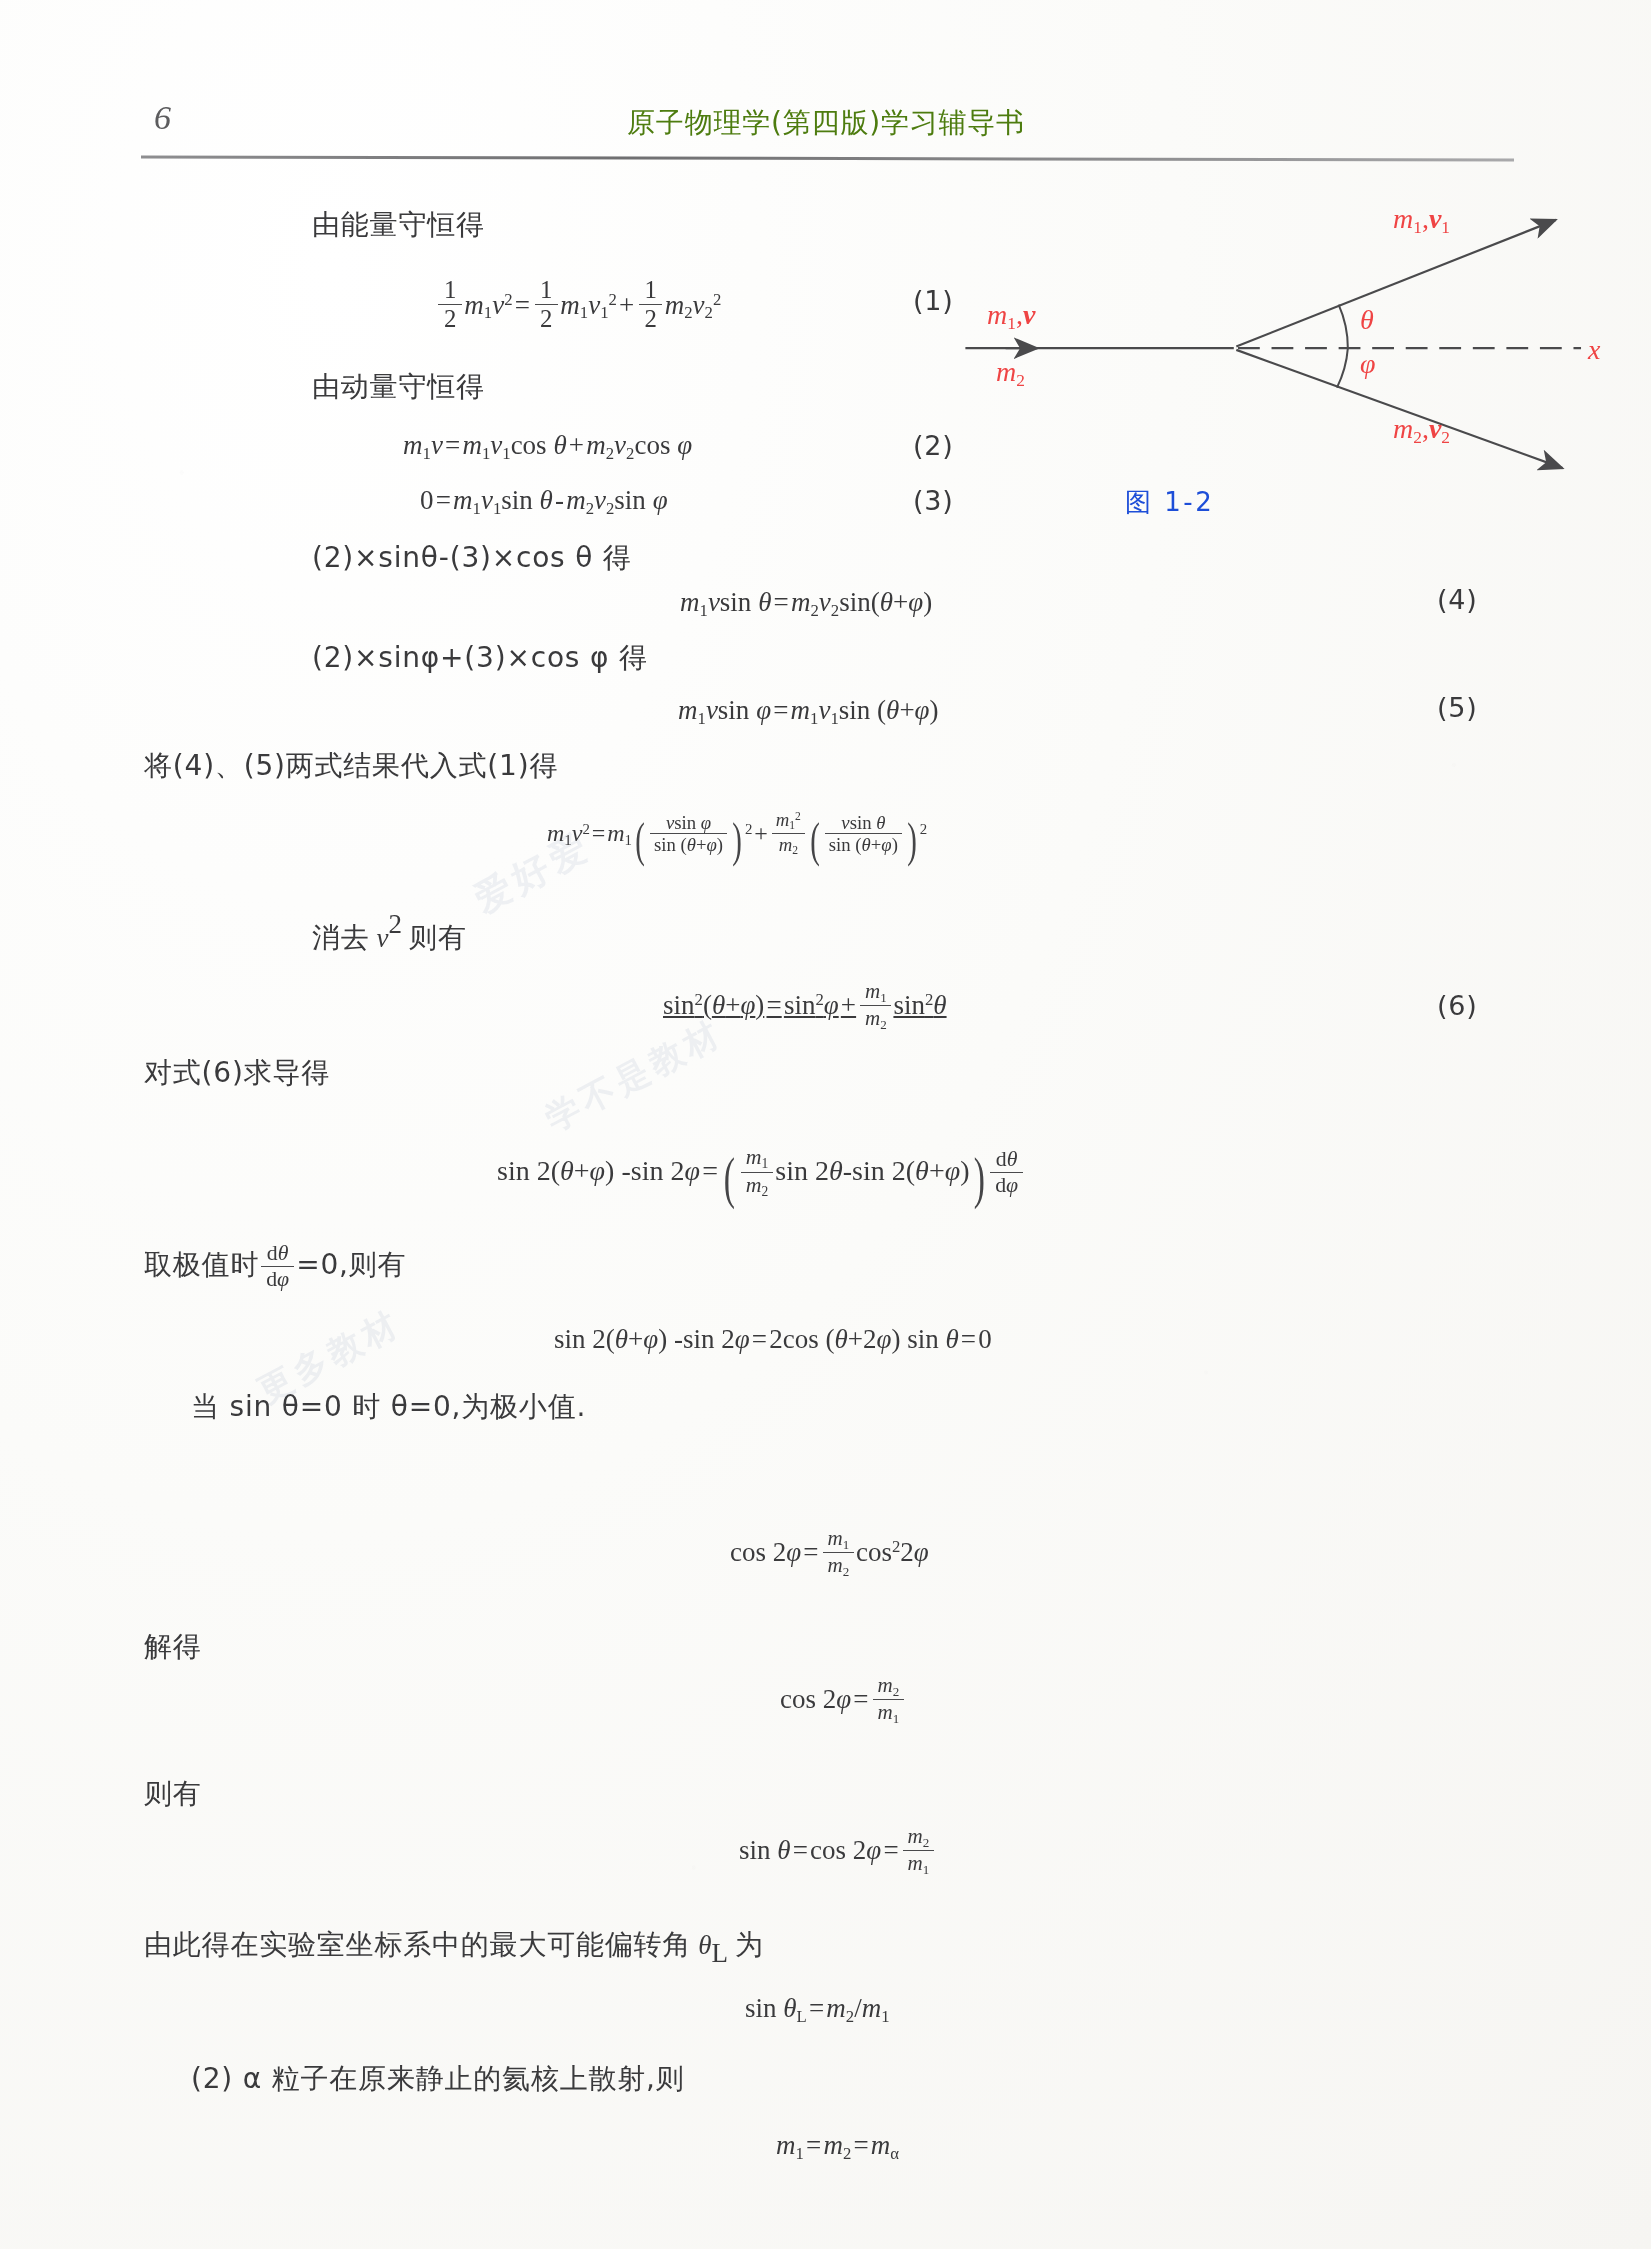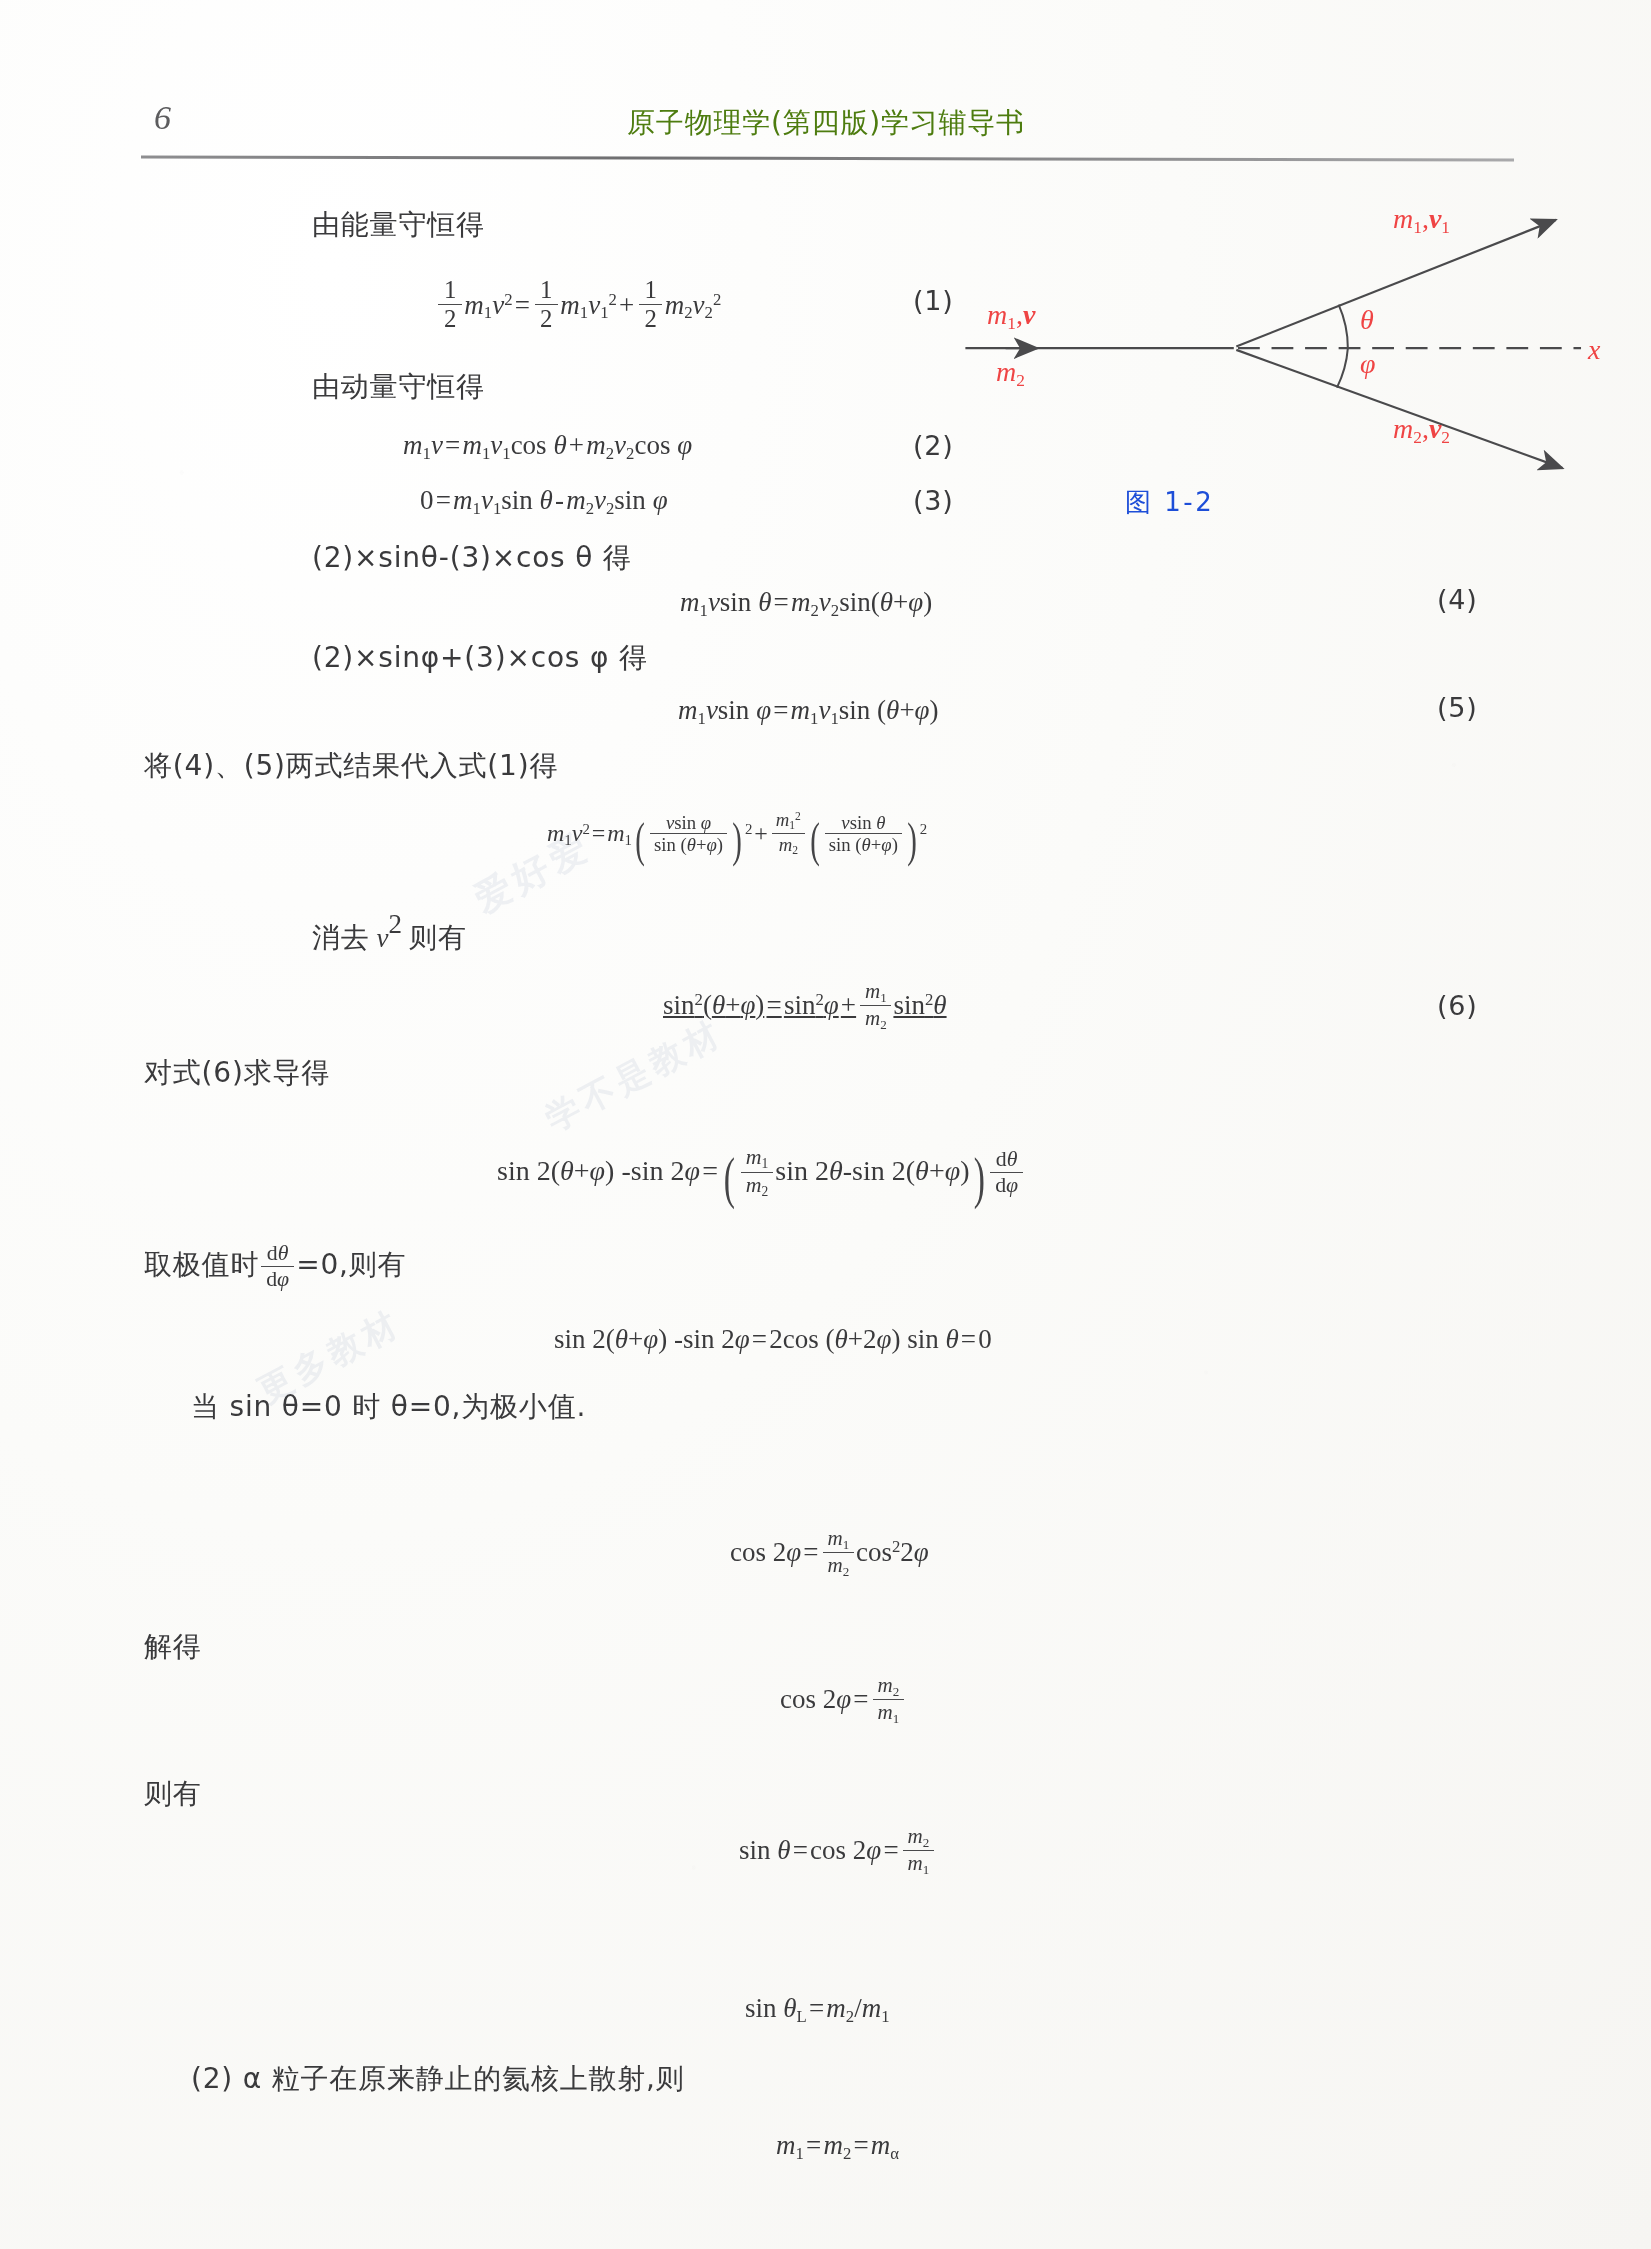--- a/index.html
+++ b/index.html
@@ -218,20 +218,23 @@
   <div class="t math" style="left:780px;top:1674px;">
     <span class="rm">cos</span>&nbsp;<span class="rm">2</span><span class="mi">φ</span><span class="op rm">=</span><span class="frac sm"><span class="nu"><span class="mi">m</span><sub>2</sub></span><span class="de"><span class="mi">m</span><sub>1</sub></span></span>
   </div>
 
   <div class="t cjk body-cjk" style="left:144px;top:1775px;">则有</div>
 
   <div class="t math" style="left:739px;top:1825px;">
     <span class="rm">sin</span>&nbsp;<span class="mi">θ</span><span class="op rm">=</span><span class="rm">cos</span>&nbsp;<span class="rm">2</span><span class="mi">φ</span><span class="op rm">=</span><span class="frac sm"><span class="nu"><span class="mi">m</span><sub>2</sub></span><span class="de"><span class="mi">m</span><sub>1</sub></span></span>
   </div>
 
+  <div class="t body-cjk" style="left:144px;top:1926px;">
+    <span class="cjk">由此得在实验室坐标系中的最大可能偏转角</span>&nbsp;<span class="math mi">θ</span><sub class="math rm">L</sub>&nbsp;<span class="cjk">为</span>
+  </div>
 
   <div class="t math" style="left:745px;top:1993px;">
     <span class="rm">sin</span>&nbsp;<span class="mi">θ</span><sub>L</sub><span class="op rm">=</span><span class="mi">m</span><sub>2</sub><span class="rm">/</span><span class="mi">m</span><sub>1</sub>
   </div>
 
   <div class="t cjk body-cjk" style="left:191px;top:2060px;">(2) α 粒子在原来静止的氦核上散射,则</div>
 
   <div class="t math" style="left:776px;top:2130px;">
     <span class="mi">m</span><sub>1</sub><span class="op rm">=</span><span class="mi">m</span><sub>2</sub><span class="op rm">=</span><span class="mi">m</span><sub>α</sub>
   </div>

